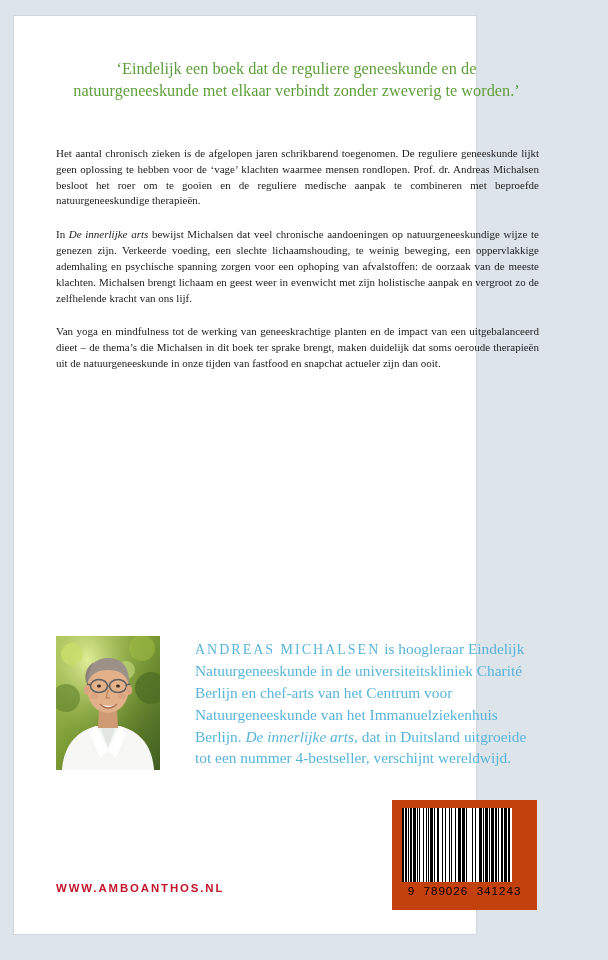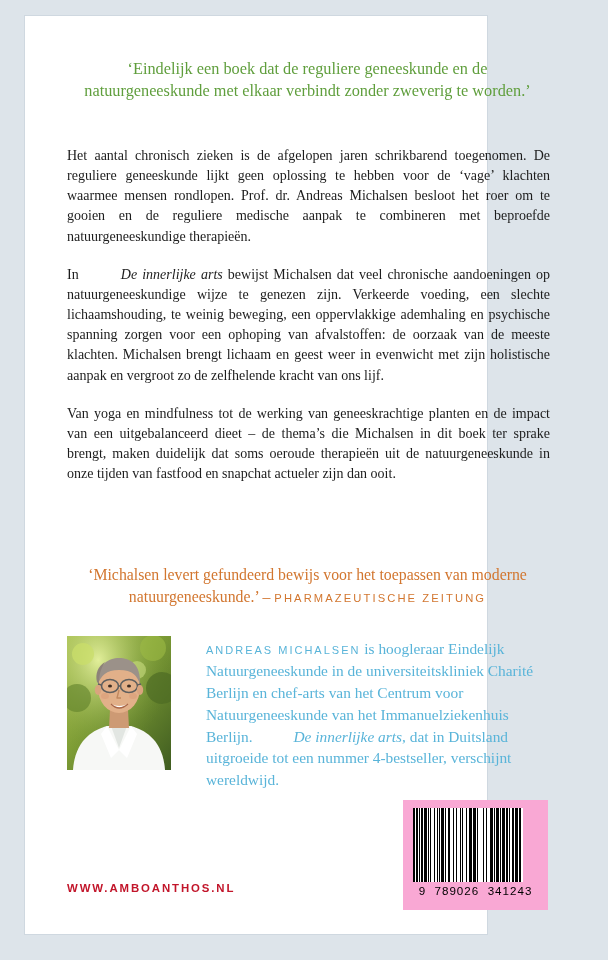--- a/index.html
+++ b/index.html
@@ -9,21 +9,21 @@
   body {
     width: 608px;
     height: 960px;
     background: #dde4ea;
     font-family: "Liberation Serif", serif;
     overflow: hidden;
   }
 
   #cover {
     position: absolute;
-    left: 25px;
+    left: 14px;
     top: 16px;
     width: 462px;
     height: 918px;
     background: #ffffff;
     box-shadow: 0 0 0 1px rgba(180,195,205,0.35);
   }
 
   
   .quote-green {
     position: absolute;
@@ -47,33 +47,32 @@
     color: #5f9e3c;
   }
 
   
   .body-copy {
     position: absolute;
     left: 42px;
     top: 130px;
     width: 483px;
     color: #1c1c1c;
-    font-size: 14px;
+    font-size: 11px;
     line-height: 1.44;
     text-align: justify;
   }
   .body-copy p {
     margin: 0 0 18px 0;
   }
   .body-copy p:last-child {
     margin-bottom: 0;
   }
   .body-copy i, .bio i {
     font-style: italic;
-    margin-left: 37px;
   }
 
   
   .quote-orange {
     position: absolute;
     left: 42px;
     top: 548px;
     width: 481px;
     text-align: center;
     color: #d2762f;
@@ -108,22 +107,22 @@
   .bio {
     position: absolute;
     left: 139px;
     top: 2px;
     width: 344px;
     color: #59b4d9;
     font-size: 15.4px;
     line-height: 1.42;
   }
   .bio .name {
-    font-family: Liberation Sans, sans-serif;
-    font-size: 11px;
+    font-family: Liberation Serif, serif;
+    font-size: 14px;
     letter-spacing: 2.0px;
     color: #59b4d9;
   }
 
   
   .site-url {
     position: absolute;
     left: 42px;
     top: 866px;
     font-family: "Liberation Sans", sans-serif;
@@ -132,21 +131,21 @@
     letter-spacing: 1.9px;
     color: #c2152a;
   }
 
   .barcode-box {
     position: absolute;
     left: 378px;
     top: 784px;
     width: 145px;
     height: 110px;
-    background: #f9a8d4;
+    background: #c2410c;
     padding: 8px 10px 4px 10px;
     box-sizing: border-box;
   }
   .barcode-bars {
     height: 74px;
     display: flex;
     align-items: stretch;
     justify-content: flex-start;
   }
   .barcode-bars span {
@@ -171,23 +170,20 @@
   <div class="quote-green">
     <span class="qtext">‘Eindelijk een boek dat de reguliere geneeskunde en de natuurgeneeskunde met elkaar verbindt zonder zweverig te worden.’</span>
   </div>
 
   <div class="body-copy">
     <p>Het aantal chronisch zieken is de afgelopen jaren schrikbarend toegenomen. De reguliere geneeskunde lijkt geen oplossing te hebben voor de ‘vage’ klachten waarmee mensen rondlopen. Prof. dr. Andreas Michalsen besloot het roer om te gooien en de reguliere medische aanpak te combineren met beproefde natuurgeneeskundige therapieën.</p>
     <p><span>In </span><i>De innerlijke arts</i><span> bewijst Michalsen dat veel chronische aandoeningen op natuurgeneeskundige wijze te genezen zijn. Verkeerde voeding, een slechte lichaamshouding, te weinig beweging, een oppervlakkige ademhaling en psychische spanning zorgen voor een ophoping van afvalstoffen: de oorzaak van de meeste klachten. Michalsen brengt lichaam en geest weer in evenwicht met zijn holistische aanpak en vergroot zo de zelfhelende kracht van ons lijf.</span></p>
     <p>Van yoga en mindfulness tot de werking van geneeskrachtige planten en de impact van een uitgebalanceerd dieet – de thema’s die Michalsen in dit boek ter sprake brengt, maken duidelijk dat soms oeroude therapieën uit de natuurgeneeskunde in onze tijden van fastfood en snapchat actueler zijn dan ooit.</p>
   </div>
 
-  <div class="quote-orange">
-    <span>‘Michalsen levert gefundeerd bewijs voor het toepassen van moderne natuurgeneeskunde.’ – </span><span class="src">PHARMAZEUTISCHE ZEITUNG</span>
-  </div>
 
   <div class="author-block">
 
     <div class="author-photo">
       <svg width="104" height="134" viewBox="0 0 104 134">
         <defs>
           <linearGradient id="foliage" x1="0" y1="0" x2="1" y2="1">
             <stop offset="0%" stop-color="#b9cf55"></stop>
             <stop offset="45%" stop-color="#7d9c35"></stop>
             <stop offset="100%" stop-color="#3f5c20"></stop>

